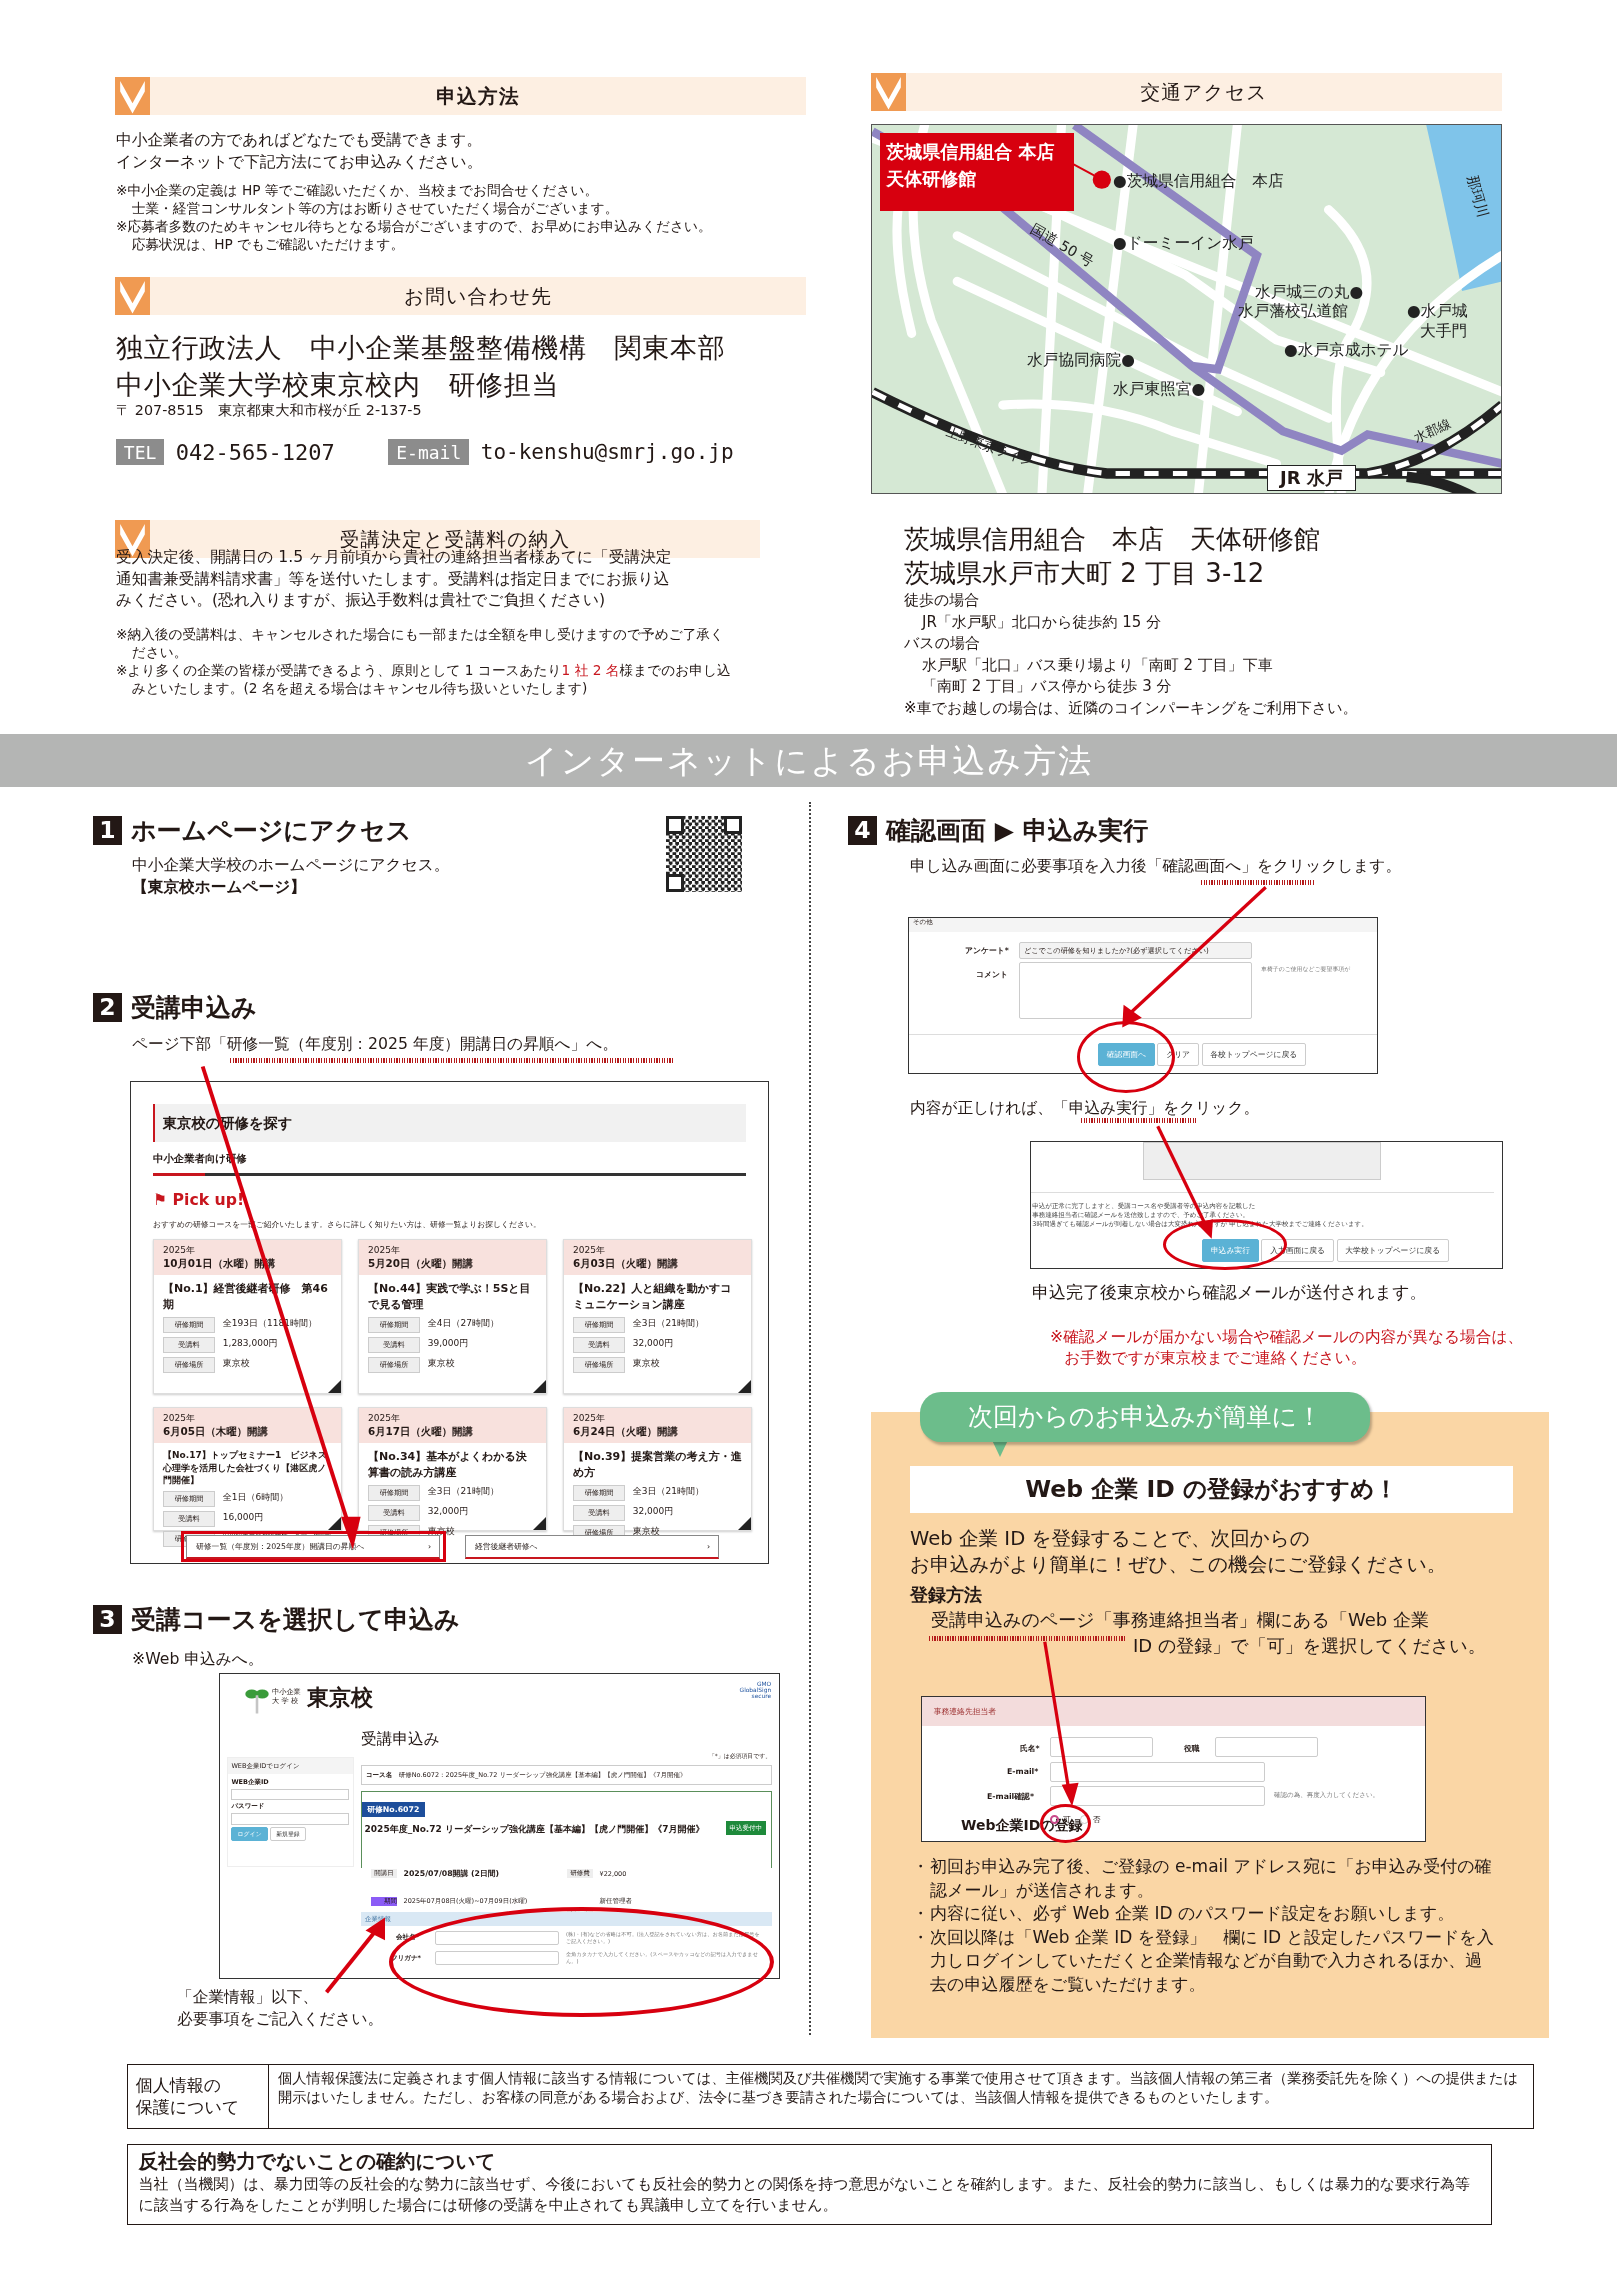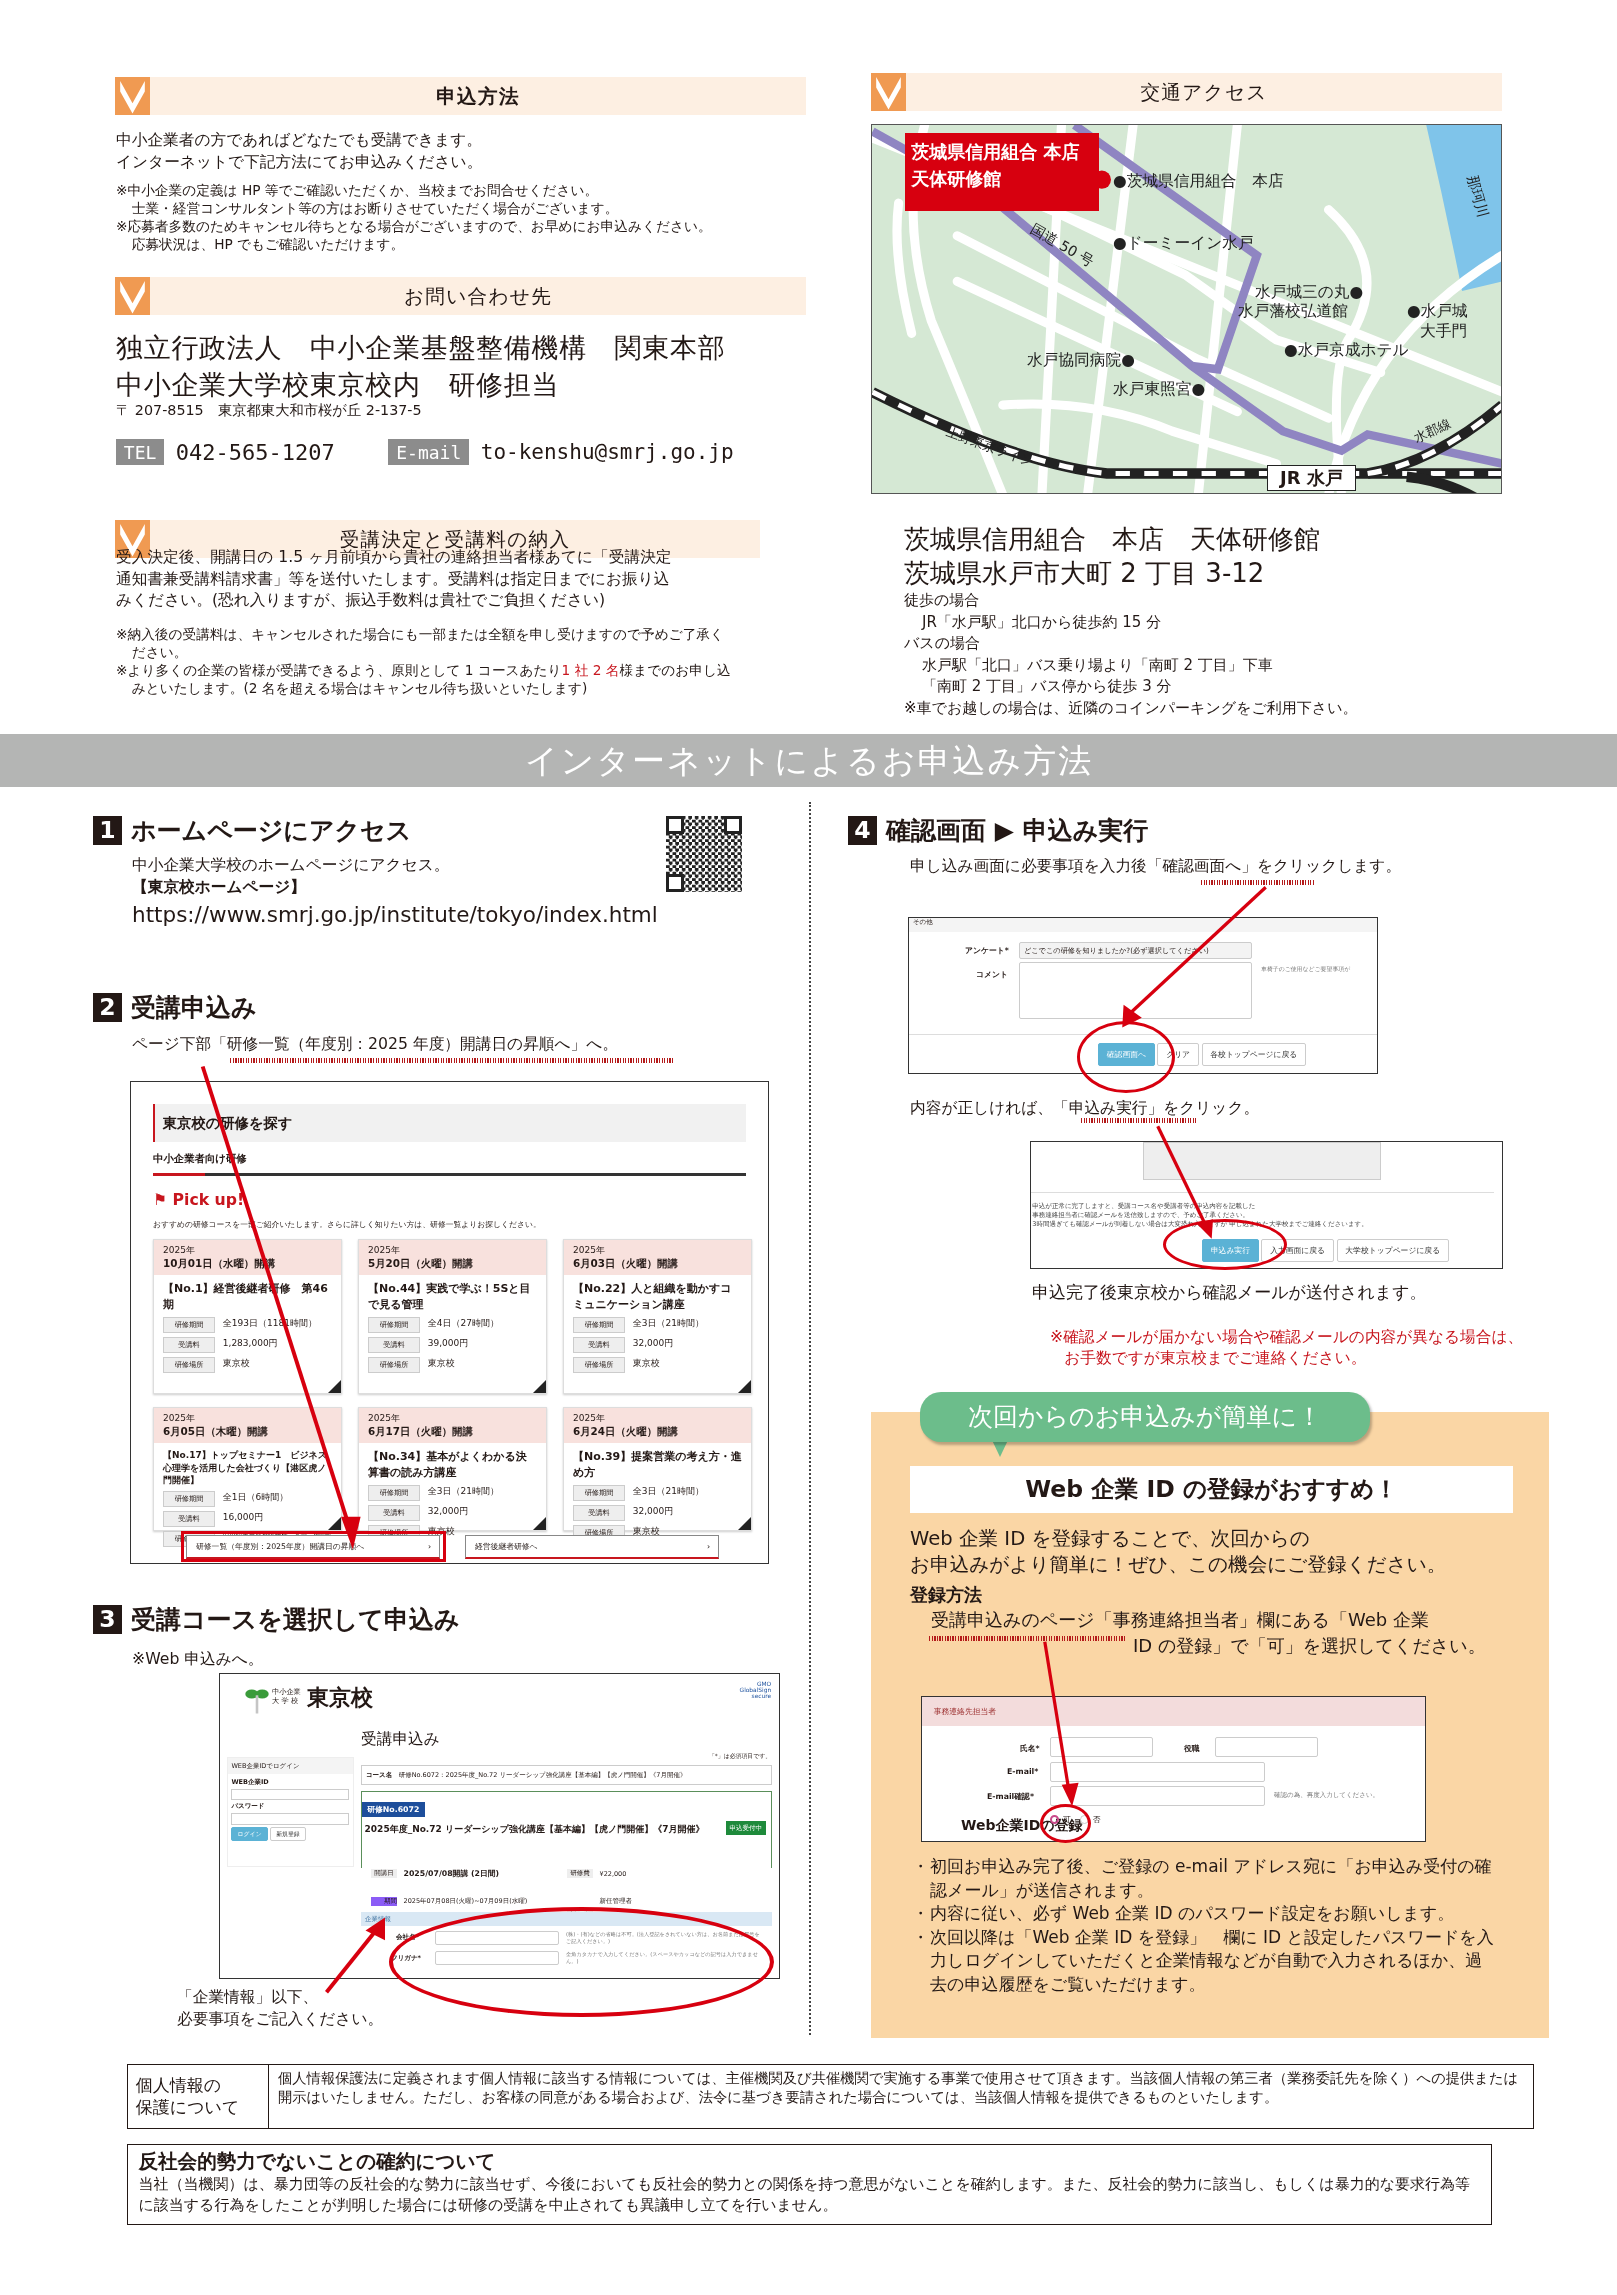--- a/index.html
+++ b/index.html
@@ -16,21 +16,21 @@
   .note .indent { padding-left: 15.7px; display: block; }
   .red { color: #c8161e; }
   .big-org { font-size: 27px; line-height: 37px; letter-spacing: 0.7px; }
   .tag { display: inline-block; background: #8c8c8c; color: #fff; font-size: 18px; padding: 2.6px 7.8px; font-family: "DejaVu Sans Mono", monospace; }
   .mono { font-family: "DejaVu Sans Mono", "Liberation Mono", monospace; }
 
   
   .map { position: absolute; left: 871px; top: 124px; width: 631px; height: 370px; border: 1.3px solid #555; background: #d5e8d4; overflow: hidden; }
   .map svg { position: absolute; left: 0; top: 0; }
   .map .lbl { position: absolute; font-size: 15.7px; white-space: nowrap; color: #222; }
-  .map .redbox { position: absolute; left: 7.8px; top: 7.8px; width: 194px; height: 78px; background: #d7000f; color: #fff; font-size: 18px; font-weight: bold; line-height: 27px; padding: 5.2px 6.5px; margin-left: 25px; }
+  .map .redbox { position: absolute; left: 7.8px; top: 7.8px; width: 194px; height: 78px; background: #d7000f; color: #fff; font-size: 18px; font-weight: bold; line-height: 27px; padding: 5.2px 6.5px; }
   .map .jr { position: absolute; left: 395px; top: 340px; width: 89px; height: 26px; border: 1.3px solid #222; background: #fff; font-size: 18px; font-weight: bold; text-align: center; line-height: 23.5px; }
 
   
   .band { position: absolute; left: 0; top: 734px; width: 1618px; height: 53px; background: #b4b5b4; color: #fff; font-size: 33px; text-align: center; line-height: 53px; letter-spacing: 2px; }
   .vdots { position: absolute; left: 809px; top: 802px; width: 0; height: 1233px; border-left: 2.6px dotted #444; }
 
   .step { position: absolute; display: flex; align-items: center; }
   .step .num { width: 29px; height: 29px; background: #231815; color: #fff; font-weight: bold; font-size: 23.5px; text-align: center; line-height: 29px; margin-right: 9px; }
   .step .stitle { font-size: 25px; font-weight: bold; }
 
@@ -200,21 +200,20 @@
   <span class="stitle">ホームページにアクセス</span>
 </div>
 <div class="abs" style="left:664px;top:814px;width:80px;height:80px;background:repeating-conic-gradient(#222 0 25%, #fff 0 50%) 0 0/6.5px 6.5px;border:2.6px solid #fff;">
   <div style="position:absolute;left:0;top:0;width:18px;height:18px;border:3.9px solid #222;background:#fff;"></div>
   <div style="position:absolute;right:0;top:0;width:18px;height:18px;border:3.9px solid #222;background:#fff;"></div>
   <div style="position:absolute;left:0;bottom:0;width:18px;height:18px;border:3.9px solid #222;background:#fff;"></div>
 </div>
 <div class="abs" style="left:132px;top:854px;font-size:15.7px;line-height:22px;">
   <div>中小企業大学校のホームページにアクセス。</div>
   <div style="font-weight:bold;">【東京校ホームページ】</div>
-  <div style="font-size:21.5px;line-height:33px;">https://www.smrj.go.jp/institute/tokyo/index.html</div>
 </div>
 
 <div class="step" style="left:93px;top:991px;">
   <span class="num">2</span>
   <span class="stitle">受講申込み</span>
 </div>
 <div class="abs" style="left:132px;top:1034px;font-size:15.7px;">ページ下部「研修一覧（年度別：2025 年度）開講日の昇順へ」へ。</div>
 <div class="dotted-ul" style="left:230px;top:1058px;width:443px;"></div>
 
 <div class="shot" style="left:130px;top:1081px;width:639px;height:483px;">

